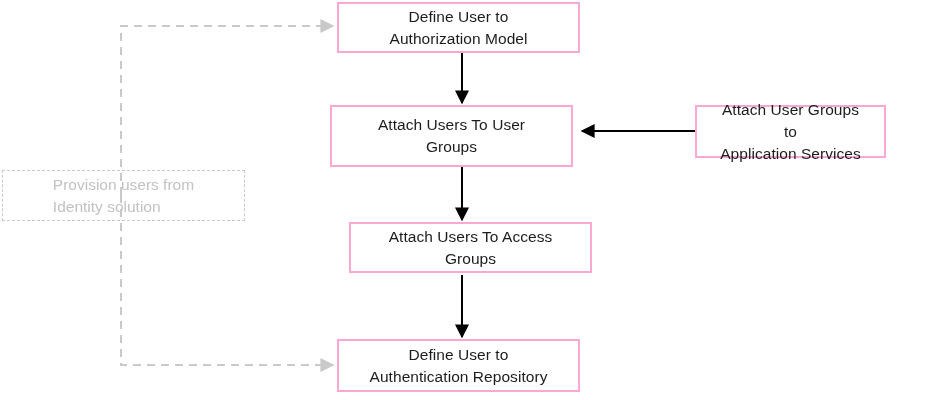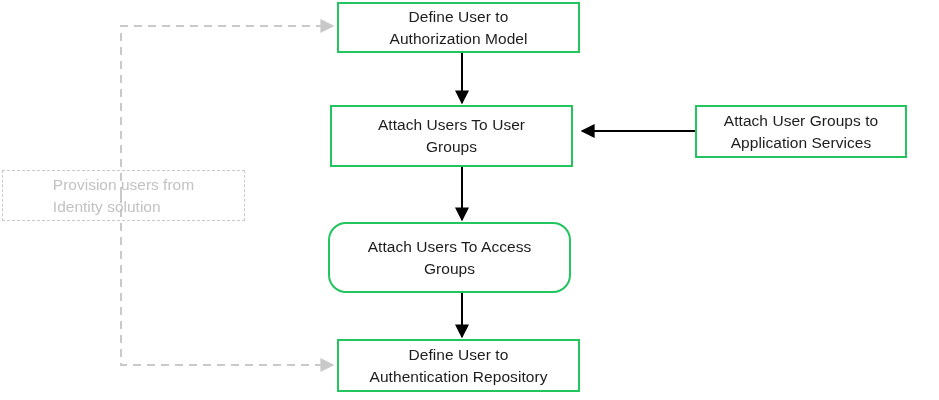--- a/index.html
+++ b/index.html
@@ -19,21 +19,21 @@
     position: absolute;
     left: 0;
     top: 0;
     width: 939px;
     height: 400px;
     pointer-events: none;
   }
   .node {
     position: absolute;
     box-sizing: border-box;
-    border: 2px solid #22c55e;
+    border: 2px solid #f9a8d4;
     background: #ffffff;
     display: flex;
     align-items: center;
     justify-content: center;
     text-align: center;
     color: #1c1c1c;
     font-size: 15.5px;
     line-height: 1.42;
     letter-spacing: 0.05px;
     padding: 2px 23px;
@@ -92,28 +92,28 @@
   <div class="node" style="left:337px; top:2px; width:243px; height:51px;">
     <span class="node-label">Define User to
 Authorization Model</span>
   </div>
 
   <div class="node" style="left:330px; top:105px; width:243px; height:62px;">
     <span class="node-label">Attach Users To User
 Groups</span>
   </div>
 
-  <div class="node" style="left:328px; top:222px; width:243px; height:71px;border-radius:18px;">
+  <div class="node" style="left:349px; top:222px; width:243px; height:51px;">
     <span class="node-label">Attach Users To Access
 Groups</span>
   </div>
 
   <div class="node" style="left:337px; top:339px; width:243px; height:53px;">
     <span class="node-label">Define User to
 Authentication Repository</span>
   </div>
 
-  <div class="node" style="left:695px; top:105px; width:212px; height:53px;">
+  <div class="node" style="left:695px; top:105px; width:191px; height:53px;">
     <span class="node-label">Attach User Groups to
 Application Services</span>
   </div>
 
 </div>
 
 </body></html>

